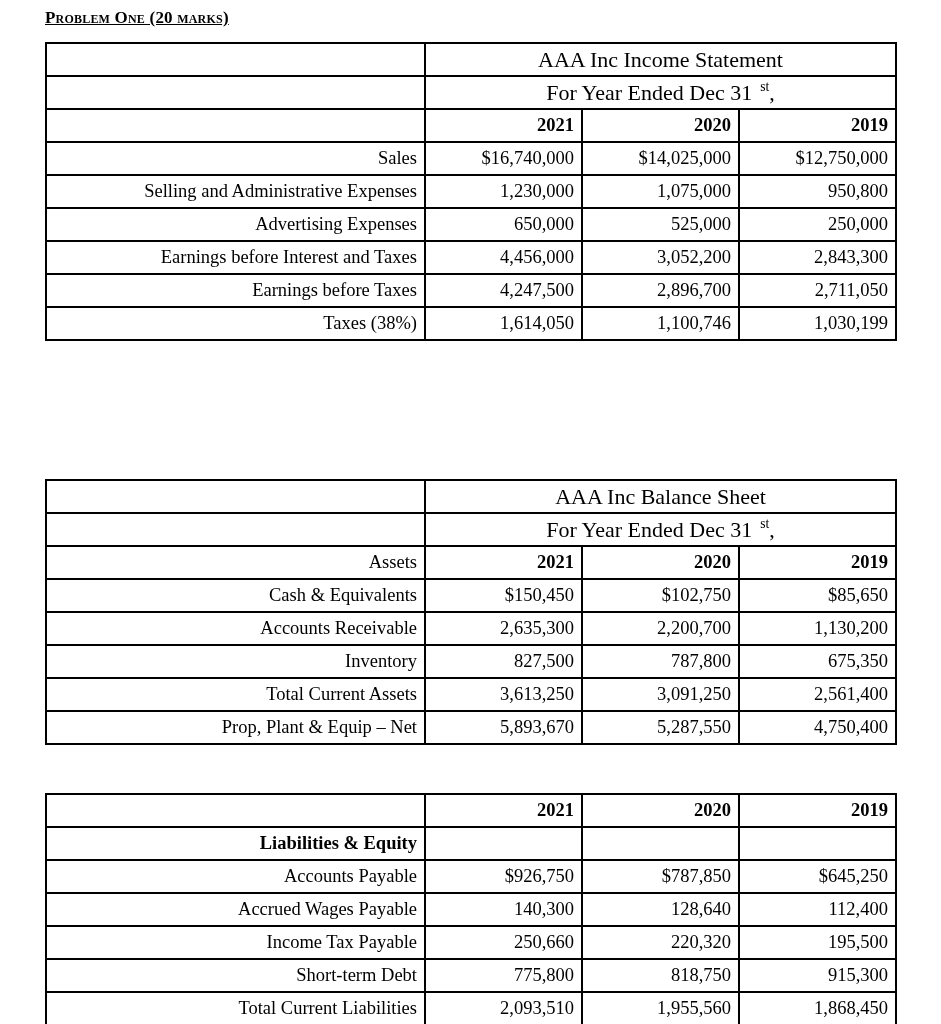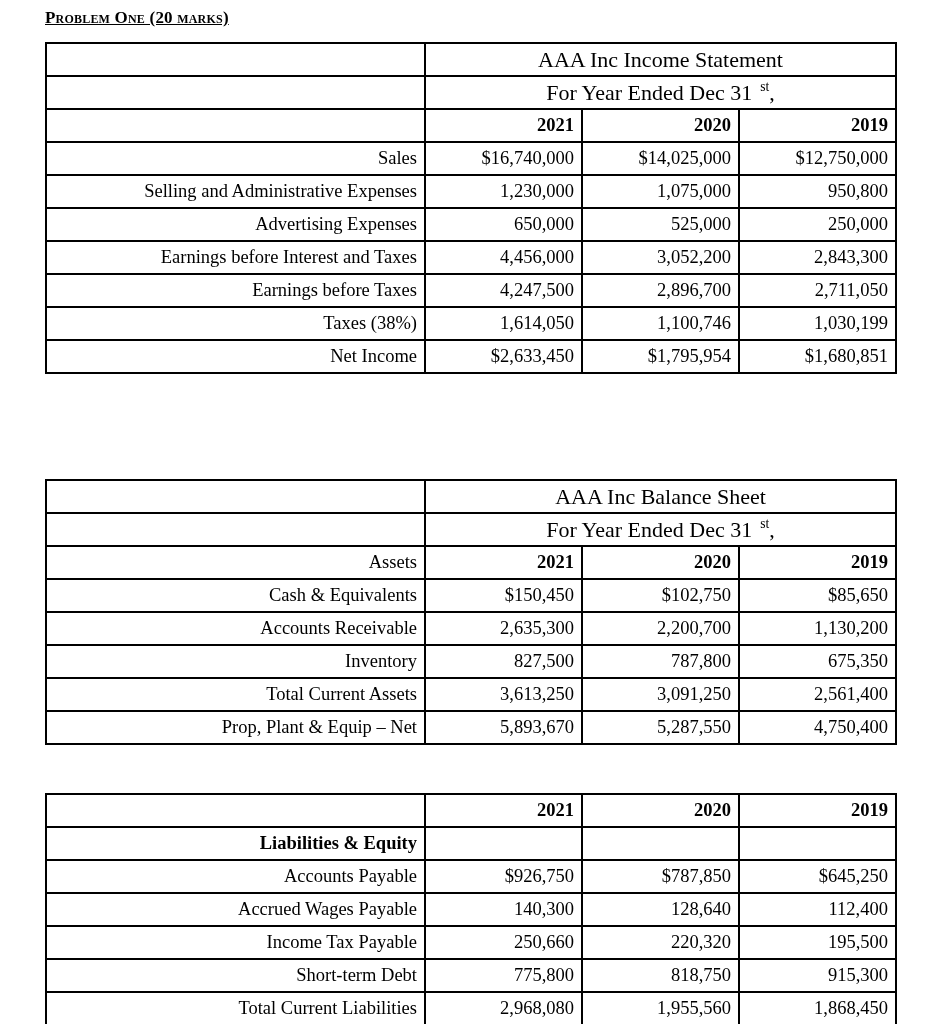--- a/index.html
+++ b/index.html
@@ -128,26 +128,20 @@
         <td class="num">4,247,500</td>
         <td class="num">2,896,700</td>
         <td class="num">2,711,050</td>
       </tr>
       <tr>
         <td class="label">Taxes (38%)</td>
         <td class="num">1,614,050</td>
         <td class="num">1,100,746</td>
         <td class="num">1,030,199</td>
       </tr>
-      <tr>
-        <td class="label">Net Income</td>
-        <td class="num">$2,633,450</td>
-        <td class="num">$1,795,954</td>
-        <td class="num">$1,680,851</td>
-      </tr>
     </tbody>
   </table>
 
   <table class="fin" id="tbl-assets">
     <colgroup>
       <col class="c-label">
         <col class="c-year">
         <col class="c-year">
         <col class="c-year">
     </colgroup>
@@ -240,21 +234,21 @@
         <td class="num">195,500</td>
       </tr>
       <tr>
         <td class="label indent1">Short-term Debt</td>
         <td class="num">775,800</td>
         <td class="num">818,750</td>
         <td class="num">915,300</td>
       </tr>
       <tr>
         <td class="label">Total Current Liabilities</td>
-        <td class="num">2,968,080</td>
+        <td class="num">2,093,510</td>
         <td class="num">1,955,560</td>
         <td class="num">1,868,450</td>
       </tr>
 
     </tbody>
   </table>
 
 </div>
 
 </body></html>

